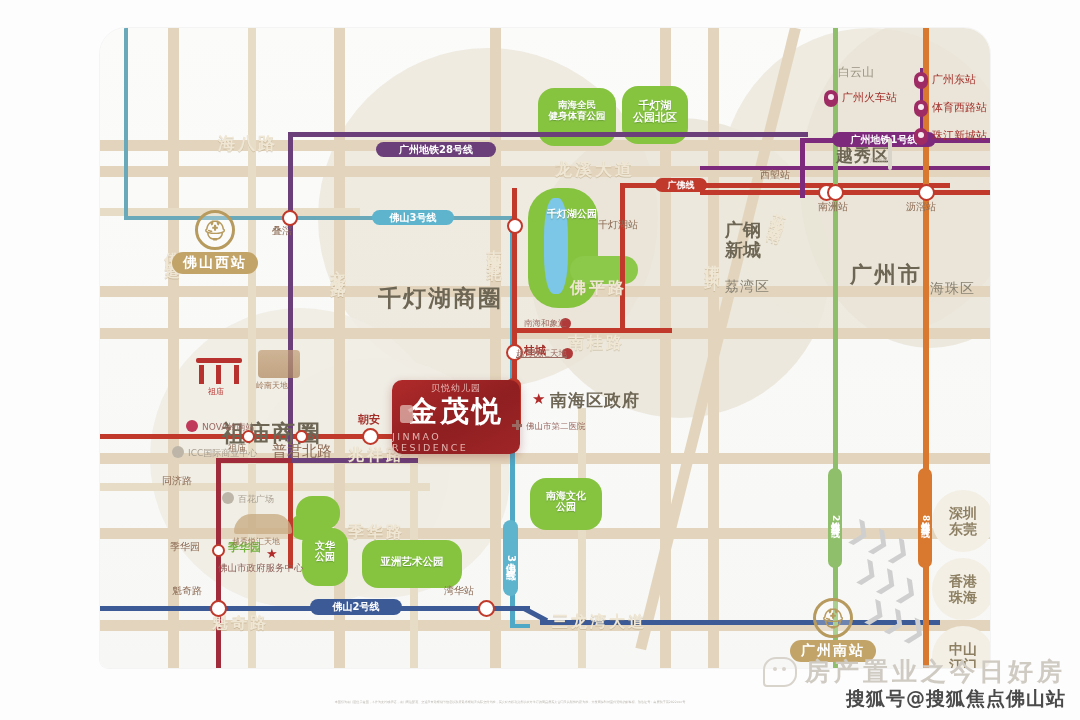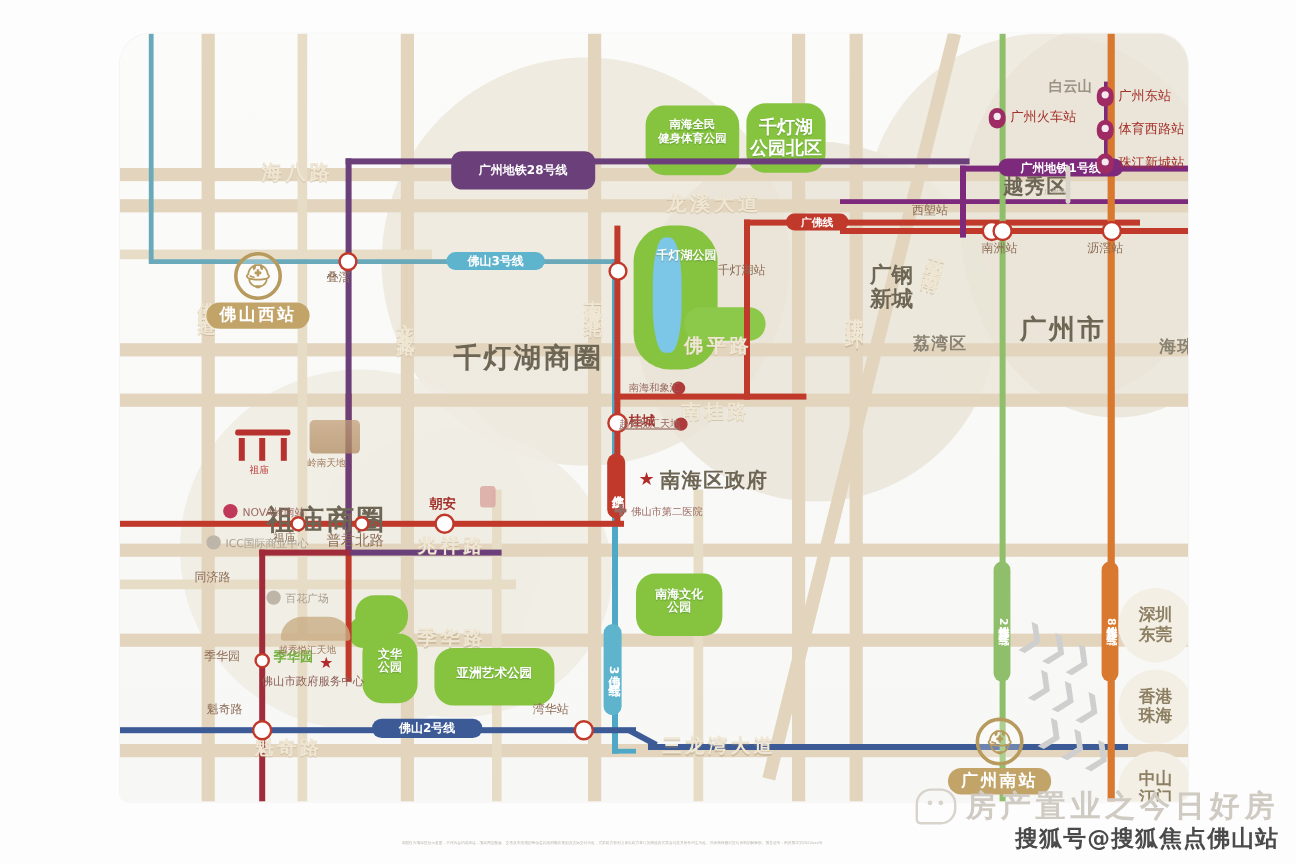--- a/index.html
+++ b/index.html
@@ -31,21 +31,21 @@
 
   
   .line{position:absolute;}
   .line.h{}
   .line.v{}
 
   
   .lbl{position:absolute;white-space:nowrap;font-family:"DejaVu Sans","Liberation Sans",sans-serif;}
   .road-lbl{color:#efe6d4;font-weight:bold;letter-spacing:3px;text-shadow:0 1px 0 rgba(160,140,100,.35);}
   .road-lbl.v{writing-mode:vertical-rl;letter-spacing:4px;}
-  .city-lbl{color:#8a8374;font-weight:bold;padding-left:36px;}
+  .city-lbl{color:#8a8374;font-weight:normal;}
   .area-lbl{color:#6e6655;font-weight:bold;}
   .green-lbl{color:#ffffff;font-weight:bold;text-align:center;line-height:1.12;text-shadow:0 1px 1px rgba(60,110,30,.45);}
   .sta-lbl{color:#8c6b55;}
   .sta-lbl.red{color:#a3312c;}
   .poi-lbl{color:#9a6a62;}
 
   
   .park{position:absolute;background:#86c440;border-radius:16px;}
   .park.soft{background:#8cc84a;}
   .lake{position:absolute;background:#7cc6e8;border-radius:40%;}
@@ -185,21 +185,21 @@
       <div class="line h" style="left:700px;top:110px;width:190px;height:5px;background:#7d2a7d;"></div>
       <div class="line v" style="left:700px;top:110px;width:5px;height:60px;background:#7d2a7d;"></div>
       <div class="line h" style="left:600px;top:138px;width:290px;height:4px;background:#7d2a7d;"></div>
       <div class="line v" style="left:820px;top:40px;width:5px;height:78px;background:#7d2a7d;"></div>
 
       <div class="line v" style="left:733px;top:0;width:5px;height:640px;background:#8fbf6a;"></div>
       <div class="line v" style="left:823px;top:0;width:6px;height:640px;background:#d9782f;"></div>
     </div>
 
     <div class="layer">
-      <div class="chip" style="left:276px;top:98px;width:120px;height:32px;font-size:10px;background:#6b3f7a;">
+      <div class="chip" style="left:276px;top:114px;width:120px;height:15px;font-size:10px;background:#6b3f7a;">
         <span>广州地铁28号线</span>
       </div>
       <div class="chip" style="left:732px;top:104px;width:104px;height:15px;font-size:10px;background:#7d2a7d;">
         <span>广州地铁1号线</span>
       </div>
       <div class="chip" style="left:272px;top:182px;width:82px;height:15px;font-size:10px;background:#5fb4cd;">
         <span>佛山3号线</span>
       </div>
       <div class="chip" style="left:210px;top:571px;width:92px;height:16px;font-size:10px;background:#3c5a96;">
         <span>佛山2号线</span>
@@ -248,30 +248,35 @@
       <div class="lbl area-lbl" style="left:625px;top:192px;font-size:18px;line-height:1.1;white-space:pre-line;">广钢
 新城</div>
       <div class="lbl city-lbl" style="left:738px;top:36px;font-size:12px;color:#9b9384;">白云山</div>
       <div class="lbl" style="left:770px;top:128px;font-size:6px;color:#b0a79a;">广州塔</div>
       <div style="position:absolute;left:788px;top:110px;width:4px;height:32px;background:#d9d4ca;border-radius:2px;"></div>
     </div>
 
     <div class="layer">
       <div class="lbl green-lbl" style="left:440px;top:72px;width:74px;font-size:9.5px;white-space:pre-line;">南海全民
 健身体育公园</div>
-      <div class="lbl green-lbl" style="left:524px;top:72px;width:62px;font-size:15px;white-space:pre-line;font-family:Liberation Mono, monospace;">千灯湖
+      <div class="lbl green-lbl" style="left:524px;top:72px;width:62px;font-size:11px;white-space:pre-line;">千灯湖
 公园北区</div>
       <div class="lbl green-lbl" style="left:447px;top:178px;width:16px;font-size:10px;line-height:1.5;">千灯湖公园</div>
       <div class="lbl green-lbl" style="left:432px;top:462px;width:68px;font-size:10px;white-space:pre-line;">南海文化
 公园</div>
       <div class="lbl green-lbl" style="left:204px;top:512px;width:42px;font-size:10px;white-space:pre-line;">文华
 公园</div>
       <div class="lbl green-lbl" style="left:264px;top:528px;width:96px;font-size:10.5px;">亚洲艺术公园</div>
     </div>
 
+    <div id="prop" style="left:292px;top:352px;width:128px;height:74px;">
+      <div class="kg">贝悦幼儿园</div>
+      <div class="cn">金茂悦</div>
+      <div class="en">JINMAO RESIDENCE</div>
+    </div>
     <div style="position:absolute;left:300px;top:377px;width:13px;height:18px;background:#d9a8a2;border-radius:3px;opacity:.85;"></div>
 
     <div class="layer">
 
       <div class="rail-badge" style="left:72px;top:182px;">
         <div class="rail-ring">⛑</div>
         <div class="rail-name">佛山西站</div>
       </div>
 
       <div class="rail-badge" style="left:690px;top:570px;">
@@ -288,21 +293,21 @@
       <div class="dot" style="left:406px;top:316px;width:13px;height:13px;"></div>
       <div class="lbl sta-lbl red" style="left:424px;top:315px;font-size:11px;font-weight:bold;">桂城</div>
 
       <div class="dot" style="left:262px;top:400px;width:13px;height:13px;"></div>
       <div class="lbl sta-lbl red" style="left:258px;top:384px;font-size:11px;font-weight:bold;">朝安</div>
 
       <div class="dot sm" style="left:142px;top:402px;"></div>
       <div class="lbl sta-lbl" style="left:128px;top:414px;font-size:9px;">祖庙</div>
 
       <div class="dot sm" style="left:195px;top:402px;"></div>
-      <div class="lbl sta-lbl" style="left:172px;top:414px;font-size:12px;">普君北路</div>
+      <div class="lbl sta-lbl" style="left:172px;top:414px;font-size:15px;">普君北路</div>
 
       <div class="dot sm" style="left:112px;top:516px;"></div>
       <div class="lbl sta-lbl" style="left:70px;top:512px;font-size:10px;">季华园</div>
       <div class="lbl" style="left:128px;top:512px;font-size:11px;color:#74b23f;font-weight:bold;">季华园</div>
 
       <div class="dot" style="left:110px;top:572px;width:13px;height:13px;border-color:#c0392b;"></div>
       <div class="lbl sta-lbl" style="left:72px;top:556px;font-size:10px;">魁奇路</div>
 
       <div class="dot" style="left:378px;top:572px;width:13px;height:13px;"></div>
       <div class="lbl sta-lbl" style="left:344px;top:556px;font-size:10px;">湾华站</div>

